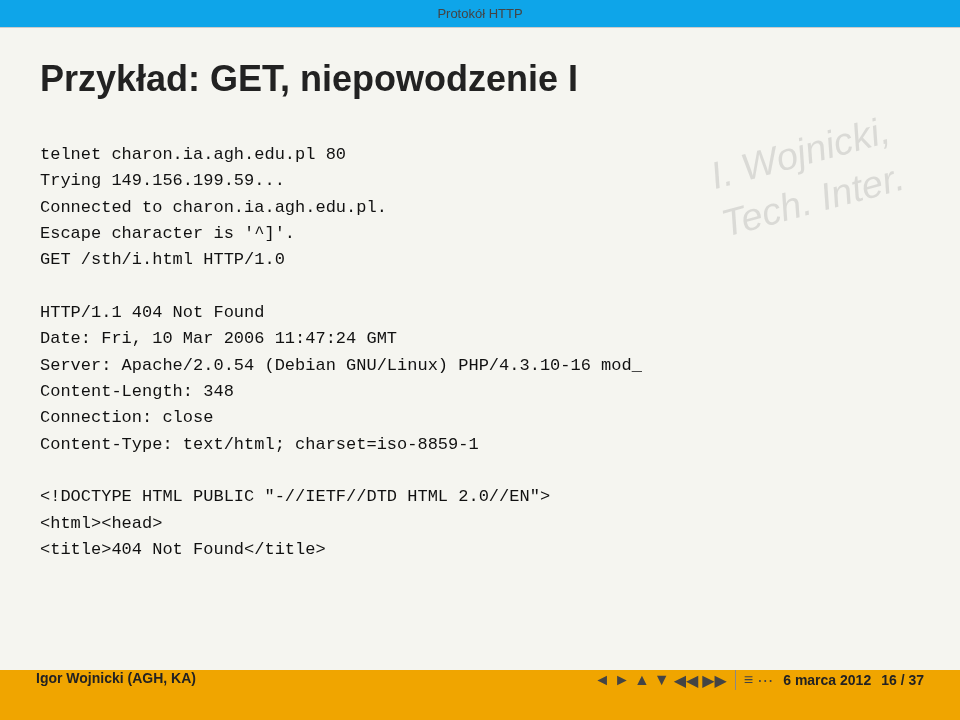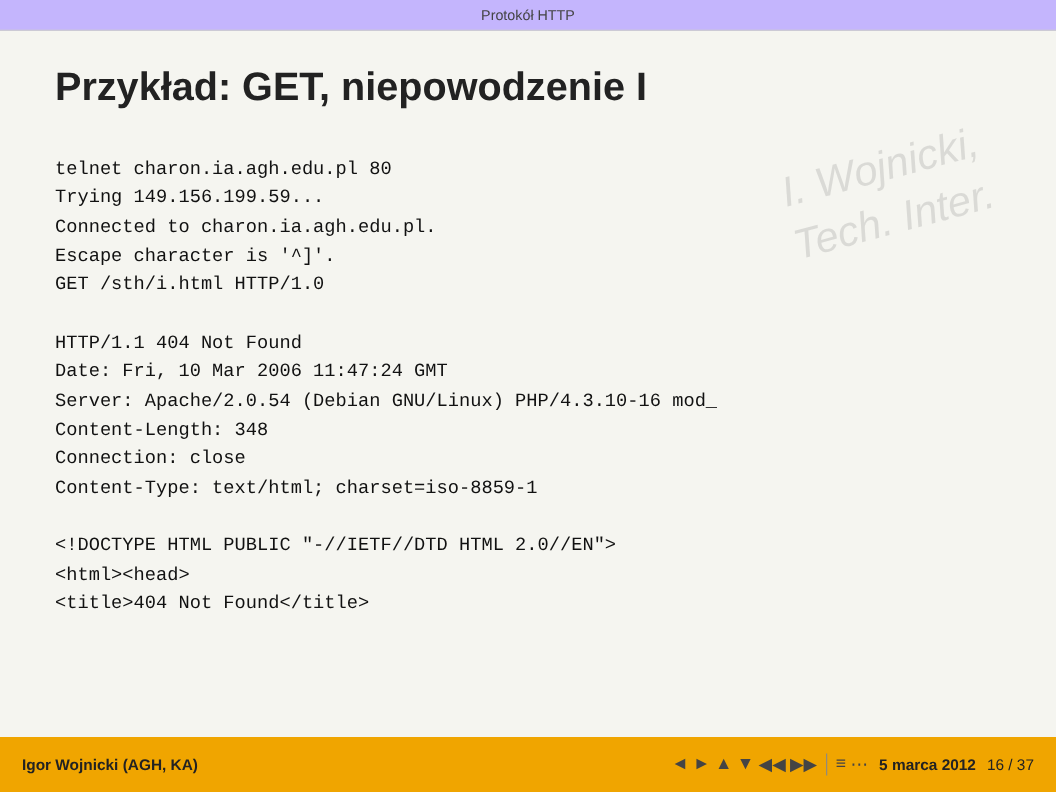--- a/index.html
+++ b/index.html
@@ -10,35 +10,35 @@
       background: #f5f5f0;
       font-family: 'Arial', sans-serif;
       overflow: hidden;
       position: relative;
     }
 
     
     .top-bar {
       width: 100%;
       height: 28px;
-      background: #c4b5fd;
+      background: #0ea5e9;
       border-bottom: 1px solid #ccc;
       display: flex;
       align-items: center;
       justify-content: center;
     }
 
     .top-bar-title {
       font-size: 13px;
       color: #444;
     }
 
     
     .main-content {
-      padding: 30px 50px 20px 50px;
+      padding: 30px 50px 20px 40px;
       height: calc(720px - 28px - 50px);
       position: relative;
     }
 
     
     .slide-title {
       font-size: 36px;
       font-weight: bold;
       color: #222;
       margin-bottom: 30px;
@@ -72,23 +72,23 @@
 
     
     .bottom-bar {
       position: absolute;
       bottom: 0;
       left: 0;
       width: 100%;
       height: 50px;
       background: #f0a500;
       display: flex;
-      align-items: center;
+      align-items: flex-start;
       justify-content: space-between;
-      padding: 0 20px;
+      padding: 0 36px;
     }
 
     .bottom-left {
       font-size: 14px;
       color: #222;
       font-weight: bold;
     }
 
     .bottom-center {
       font-size: 14px;
@@ -104,21 +104,21 @@
 
     .bottom-date {
       font-size: 14px;
       color: #222;
       font-weight: bold;
     }
 
     .bottom-page {
       font-size: 14px;
       color: #222;
-      font-weight: normal;
+      font-weight: bold;
     }
 
     
     .nav-icons {
       display: flex;
       align-items: center;
       gap: 4px;
       margin-left: 10px;
     }
 
@@ -178,16 +178,16 @@
       <span class="nav-icon">◄</span>
       <span class="nav-icon">►</span>
       <span class="nav-icon">▲</span>
       <span class="nav-icon">▼</span>
       <span class="nav-icon">◀◀</span>
       <span class="nav-icon">▶▶</span>
       <div class="bottom-divider"></div>
       <span class="nav-icon">≡</span>
       <span class="nav-icon">⋯</span>
     </div>
-    <span class="bottom-date">5 marca 2012</span>
+    <span class="bottom-date">6 marca 2012</span>
     <span class="bottom-page">16 / 37</span>
   </div>
 </div>
 
 </body></html>

